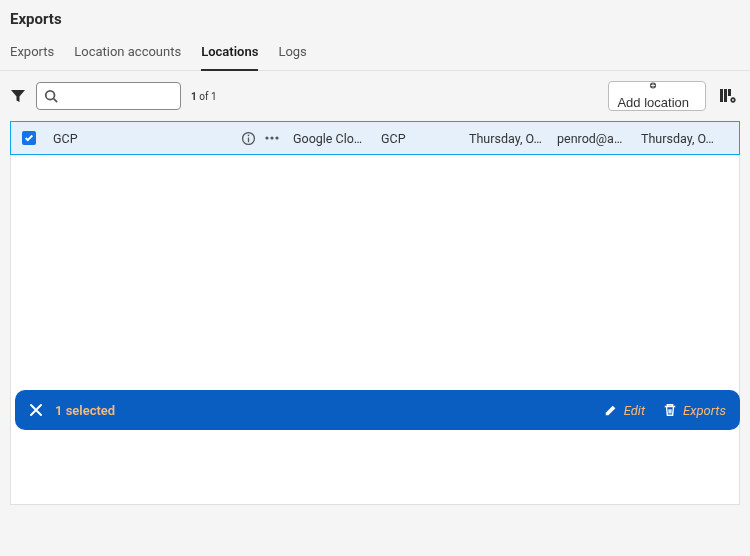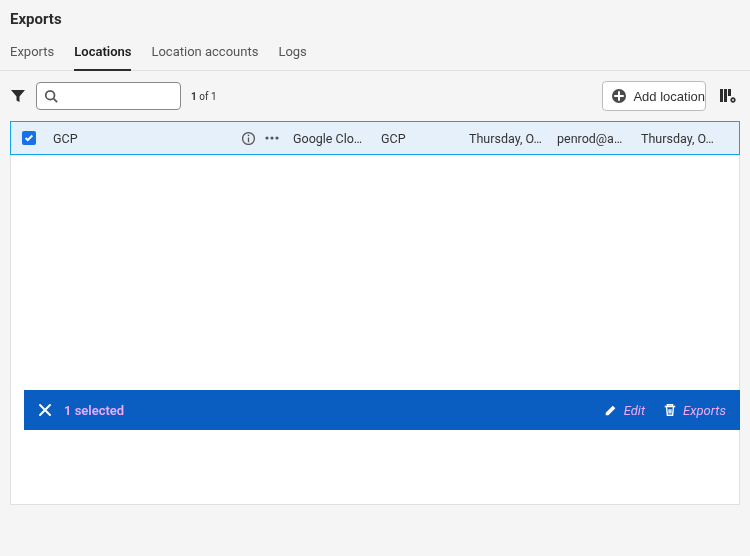--- a/index.html
+++ b/index.html
@@ -60,27 +60,28 @@
     padding: 0 8px 0 26px;
     font-size: 13px;
     outline: none;
   }
   .counter { font-size: 10px; color: #333; }
   .counter .bold { font-weight: 700; }
   .spacer { flex: 1; }
   .btn {
     display: inline-flex; align-items: center; gap: 6px;
     height: 30px;
-    padding: 0 0 0 8px;
+    padding: 0 16px 0 8px;
     border: 1px solid #bcbcbc;
     border-radius: 4px;
     background: #fff;
     cursor: pointer;
     font-size: 13px;
     color: #333;
+    flex-direction: column;
   }
   .btn svg { display: block; }
   .icon-btn {
     display: inline-flex; align-items: center; justify-content: center;
     width: 24px; height: 24px;
     cursor: pointer;
   }
   .table-wrap {
     background: #fff;
     margin: 0 10px;
@@ -123,47 +124,47 @@
     padding-right: 8px;
   }
   .trow .cell { padding: 0 6px; white-space: nowrap; overflow: hidden; text-overflow: ellipsis; }
   .trow .cell.check { display:flex; justify-content:center; }
   .namecell { display:flex; align-items:center; gap:6px; }
   .namecell .txt { flex: 0 1 auto; }
   .namecell .grow { flex: 1 1 auto; }
   .row-icon { display:inline-flex; align-items:center; justify-content:center; width:18px; color:#555; }
   .selection-bar {
     position: absolute;
-    left: 24px; right: 10px; bottom: 8px;
+    left: 15px; right: 10px; bottom: 8px;
     height: 40px;
     background: #0a5ec2;
-    color: #f0abfc;
+    color: #fdba74;
     display: flex;
     align-items: center;
     padding: 0 14px;
-    border-radius: 0;
+    border-radius: 10px;
   }
   .selection-bar .close { margin-right: 12px; display:inline-flex; cursor:pointer;}
   .selection-bar .label { font-size: 13px; font-weight: 600; }
   .selection-bar .actions { margin-left: auto; display: flex; gap: 18px; }
   .selection-bar .action {
     display: inline-flex; align-items: center; gap: 6px;
     cursor: pointer; font-size: 13px; font-style: italic;
   }
 </style>
 </head>
 <body>
 <div class="page">
 
   <div class="title">Exports</div>
 
   <div class="tabs">
     <div class="tab">Exports</div>
+    <div class="tab">Location accounts</div>
     <div class="tab active">Locations</div>
-    <div class="tab">Location accounts</div>
     <div class="tab">Logs</div>
   </div>
 
   <div class="toolbar">
     <span class="filter-icon">
       <svg width="16" height="16" viewBox="0 0 16 16" fill="#2c2c2c">
           <path d="M1 2h14l-5.5 6.5V14l-3-1.5V8.5L1 2z"></path>
         </svg>
     </span>
     <div class="search-wrap">

